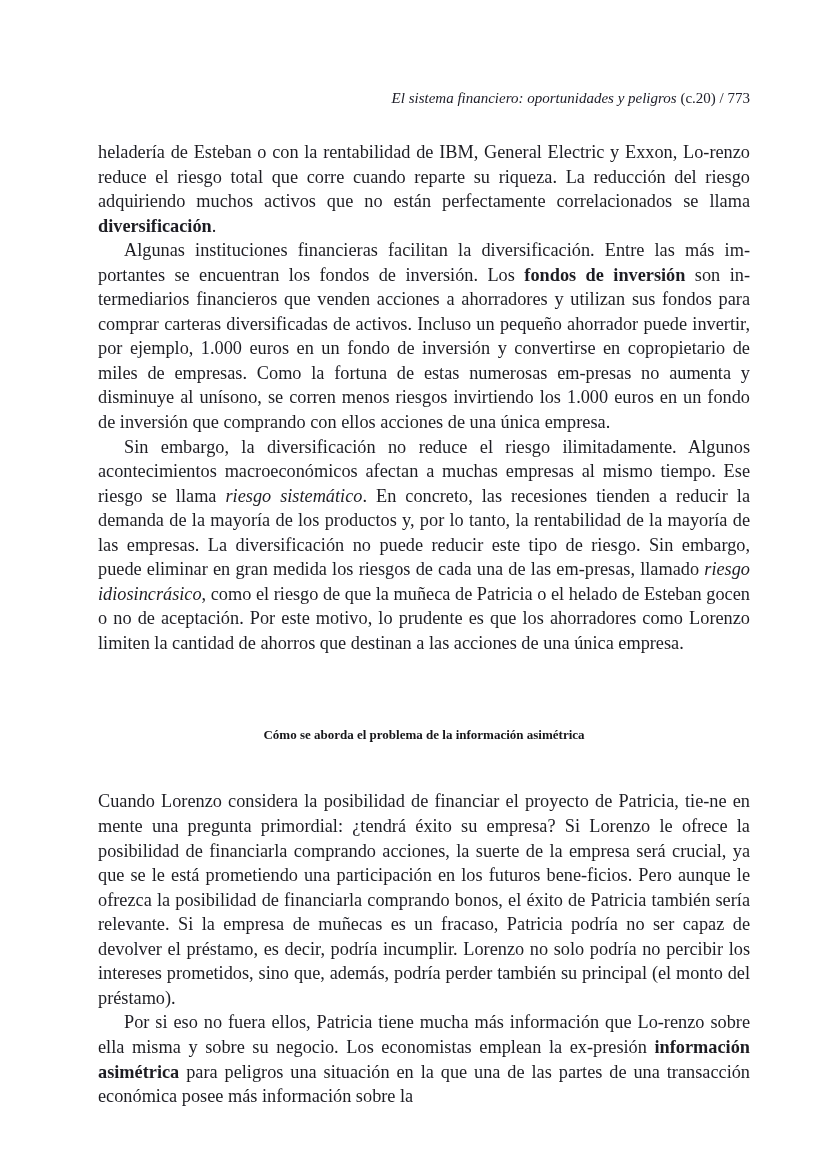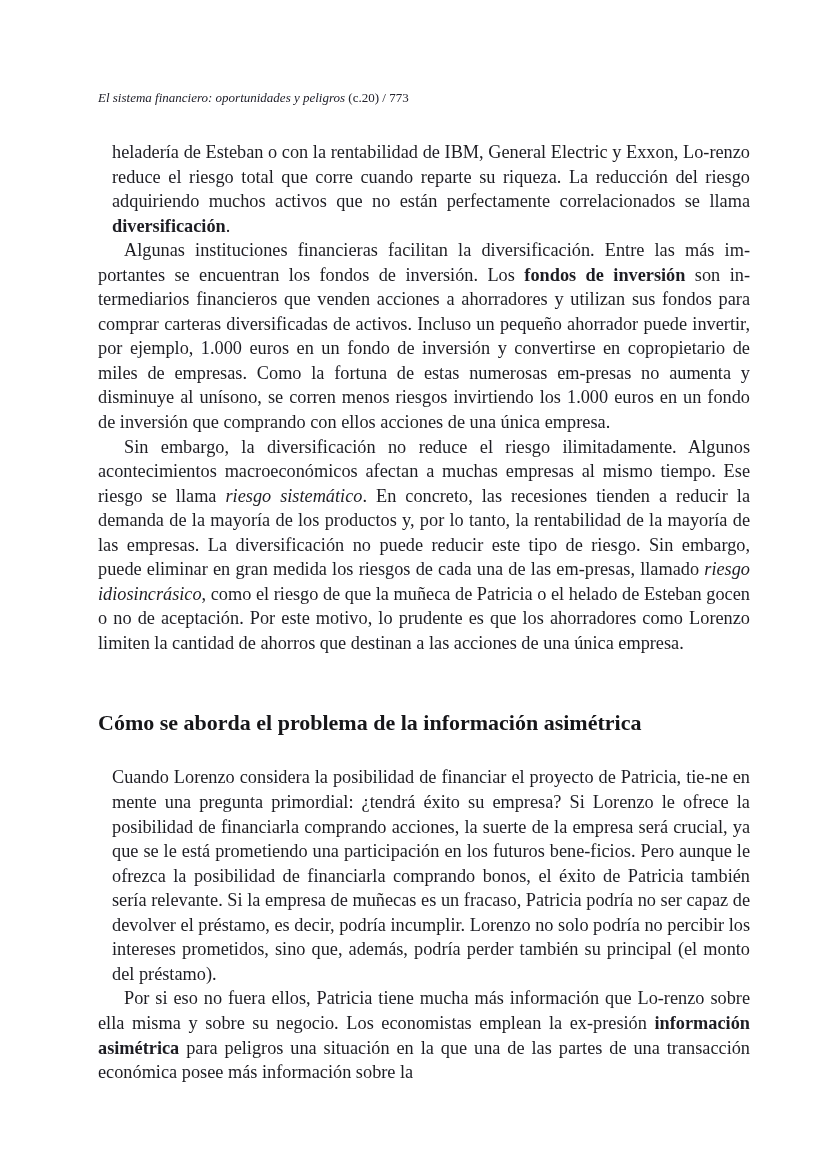--- a/index.html
+++ b/index.html
@@ -20,21 +20,22 @@
     height: 1168px;
     background: #ffffff;
     box-sizing: border-box;
   }
   
   .running-head {
     position: absolute;
     left: 98px;
     top: 88px;
     width: 652px;
-    font-size: 13px;
+    text-align: right;
+    font-size: 15px;
     line-height: 20px;
     color: #20202a;
     white-space: nowrap;
   }
   .running-head .rh-title {
     font-style: italic;
   }
   .running-head .rh-folio {
     font-style: normal;
   }
@@ -53,33 +54,32 @@
     text-justify: inter-word;
     color: #1d1d23;
     hyphens: manual;
     -webkit-hyphens: manual;
   }
   p.para.indent {
     text-indent: 26px;
   }
   p.para.noindent {
     text-indent: 0;
-    margin-left: 14px;
   }
   b, .bold {
     font-weight: bold;
   }
   i, .ital {
   }
   h2.section-head {
-    margin: 0;
-    font-size: 22px;
+    margin: 12px;
+    font-size: 13px;
     line-height: 24px;
     font-weight: bold;
-    text-align: left;
+    text-align: center;
     color: #161619;
   }
   .gap-before-head { height: 56px; }
   .gap-after-head  { height: 30px; }
 </style>
 </head>
 <body>
 
 <div class="page">
 

